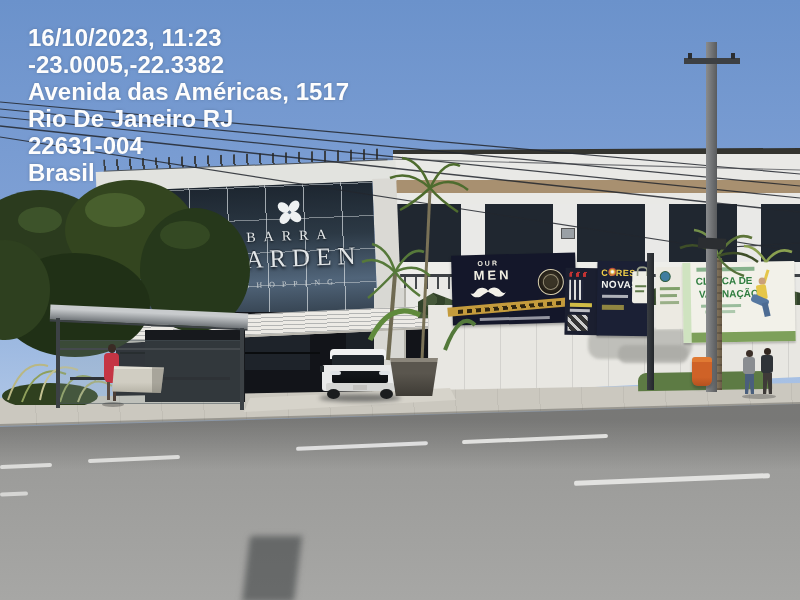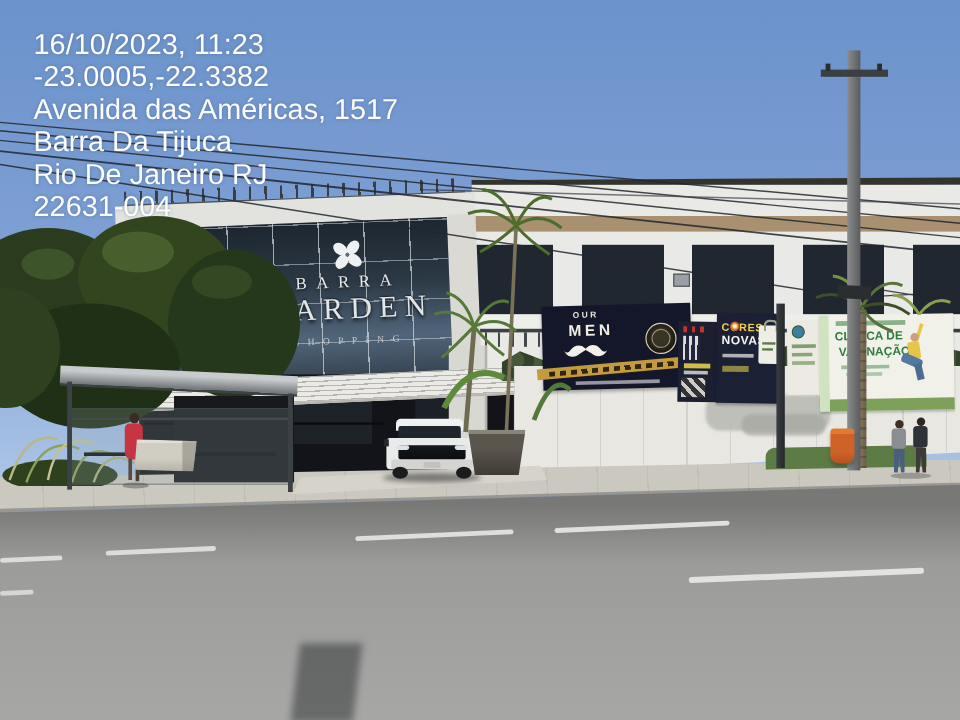--- a/index.html
+++ b/index.html
@@ -1,21 +1,21 @@
 <!DOCTYPE html>
 <html><head>
 <meta charset="utf-8">
 <style>
   html,body{margin:0;padding:0;background:#222;}
   #stage{position:relative;width:800px;height:600px;overflow:hidden;background:#9c9c9a;
          font-family:"Liberation Sans",sans-serif;}
   .a{position:absolute;}
   .t{font-family:"Liberation Sans",sans-serif;}
   .serif{font-family:"Liberation Serif",serif;}
-  #overlay div{white-space:pre;}
+  #overlay div{white-space:pre;font-weight:bold;}
 </style>
 </head>
 <body>
 
 <div id="stage">
 
   <div class="a" style="left:0;top:0;width:800px;height:440px;background:linear-gradient(180deg,#6b92cb 0%,#7d9fd4 45%,#9ab7e0 75%,#b6cbe8 100%);"></div>
 
   <div class="a" style="left:393px;top:149px;width:407px;height:6px;background:#34342f;transform:rotate(-.3deg);"></div>
   <div class="a" style="left:393px;top:154px;width:407px;height:160px;background:#e9e9e6;">
@@ -277,18 +277,18 @@
     <div class="a" style="left:22px;top:0;width:7px;height:7px;border-radius:50%;background:#31261f;"></div>
     <div class="a" style="left:19px;top:7px;width:12px;height:18px;background:#2f3338;border-radius:3px;"></div>
     <div class="a" style="left:21px;top:25px;width:9px;height:21px;background:#3e3a38;clip-path:polygon(0 0,100% 0,100% 100%,65% 100%,50% 30%,35% 100%,0 100%);"></div>
     <div class="a" style="left:0;top:46px;width:34px;height:5px;border-radius:50%;background:rgba(40,40,40,.3);"></div>
   </div>
 
   <div class="a" id="overlay" style="left:28px;top:24px;color:#fdfdfd;font-size:24px;line-height:27px;text-shadow:0 0 3px rgba(70,95,130,.55);">
     <div>16/10/2023, 11:23</div>
     <div>-23.0005,-22.3382</div>
     <div>Avenida das Américas, 1517</div>
-    <div>Barra Da Tijuca</div>
     <div>Rio De Janeiro RJ</div>
     <div>22631-004</div>
+    <div>Brasil</div>
   </div>
 
 </div>
 
 </body></html>

